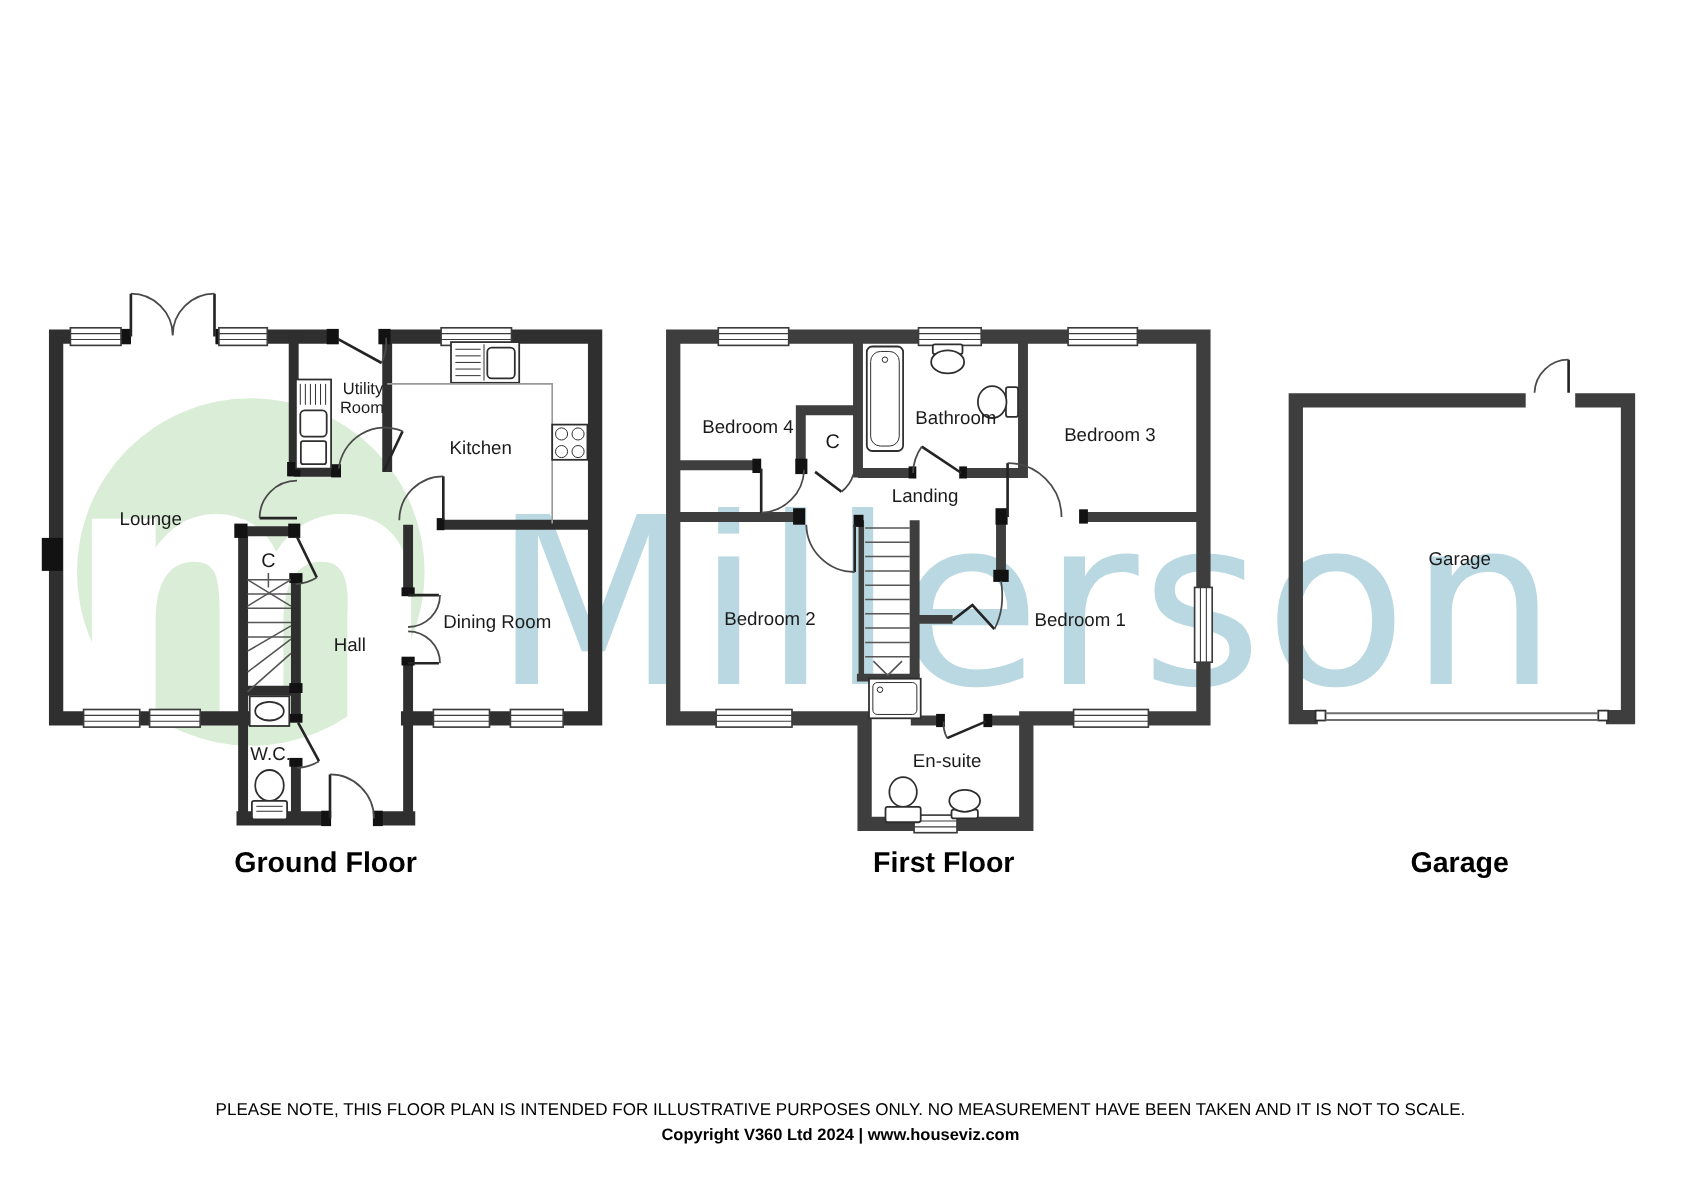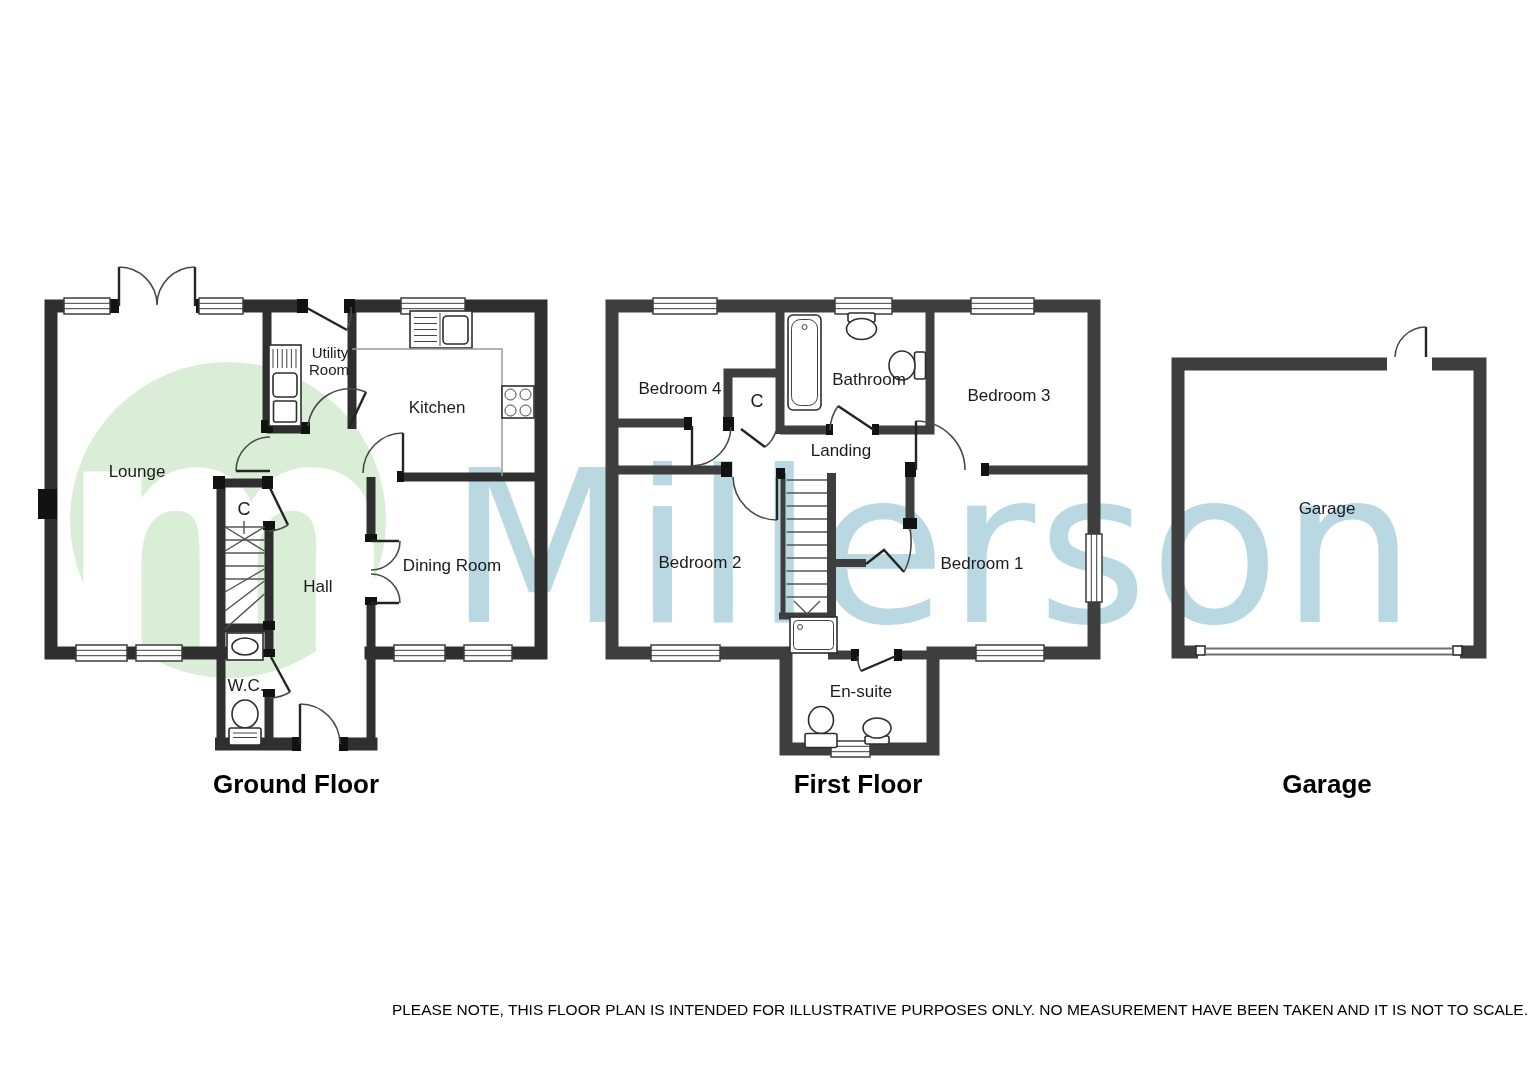--- a/index.html
+++ b/index.html
@@ -29,21 +29,21 @@
   .gdoor{stroke:#6f6f6f;stroke-width:1.8;fill:none;}
 
   
   .lbl{font-size:17px;fill:#1b1b1b;text-anchor:middle;}
   .lbl-sm{font-size:15px;fill:#1b1b1b;text-anchor:middle;}
   .lbl-c{font-size:18px;fill:#1b1b1b;text-anchor:middle;}
   .floor-title{font-size:26px;font-weight:bold;fill:#000;text-anchor:middle;}
 
   
   .footer{position:absolute;left:0;right:0;text-align:center;color:#000;}
-  .footer-disclaimer{top:1001px;font-size:15.5px;text-align:right;}
+  .footer-disclaimer{top:1001px;font-size:15.5px;}
   .footer-copyright{top:1023px;font-size:15px;font-weight:bold;}
 </style>
 </head>
 <body>
 
 <div class="page">
 <svg class="plan-svg" width="1528" height="1080" viewBox="0 0 1528 1080">
 
   <g>
     <circle class="wm-circle" cx="228" cy="520" r="158"></circle>
@@ -366,13 +366,14 @@
       <rect class="fix" x="1196" y="646" width="9" height="9"></rect>
       <rect class="fix" x="1453" y="646" width="9" height="9"></rect>
       <path class="gdoor" d="M1205,648.5 H1453 M1205,654.5 H1453"></path>
     </g>
     <text class="lbl" x="1327" y="514">Garage</text>
     <text class="floor-title" x="1327" y="793">Garage</text>
   </g>
 </svg>
 
 <div class="footer footer-disclaimer">PLEASE NOTE, THIS FLOOR PLAN IS INTENDED FOR ILLUSTRATIVE PURPOSES ONLY. NO MEASUREMENT HAVE BEEN TAKEN AND IT IS NOT TO SCALE.</div>
+<div class="footer footer-copyright">Copyright V360 Ltd 2024 | www.houseviz.com</div>
 </div>
 
 </body></html>

